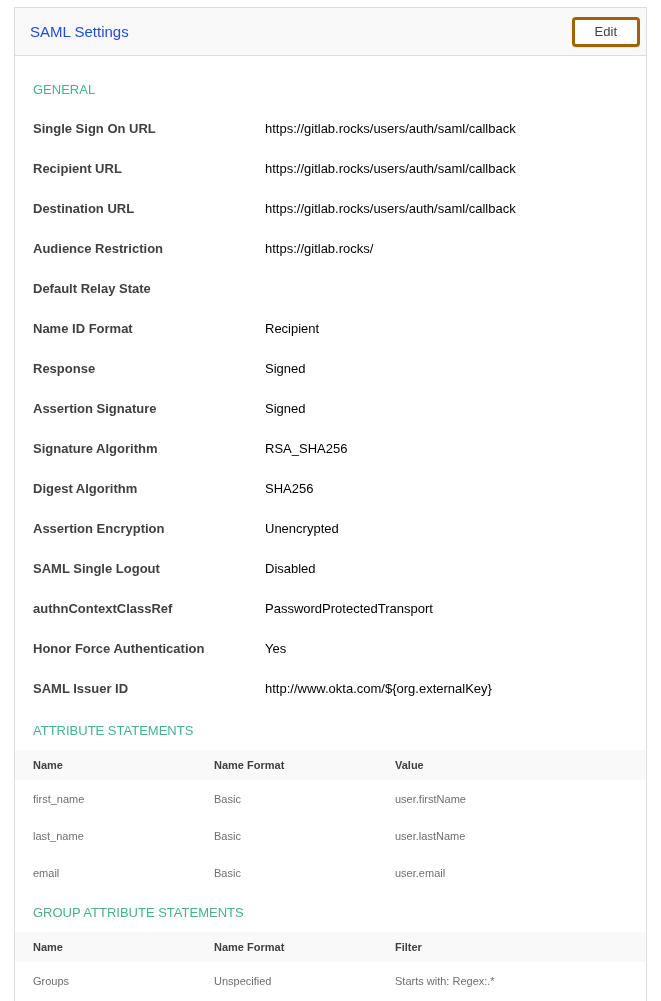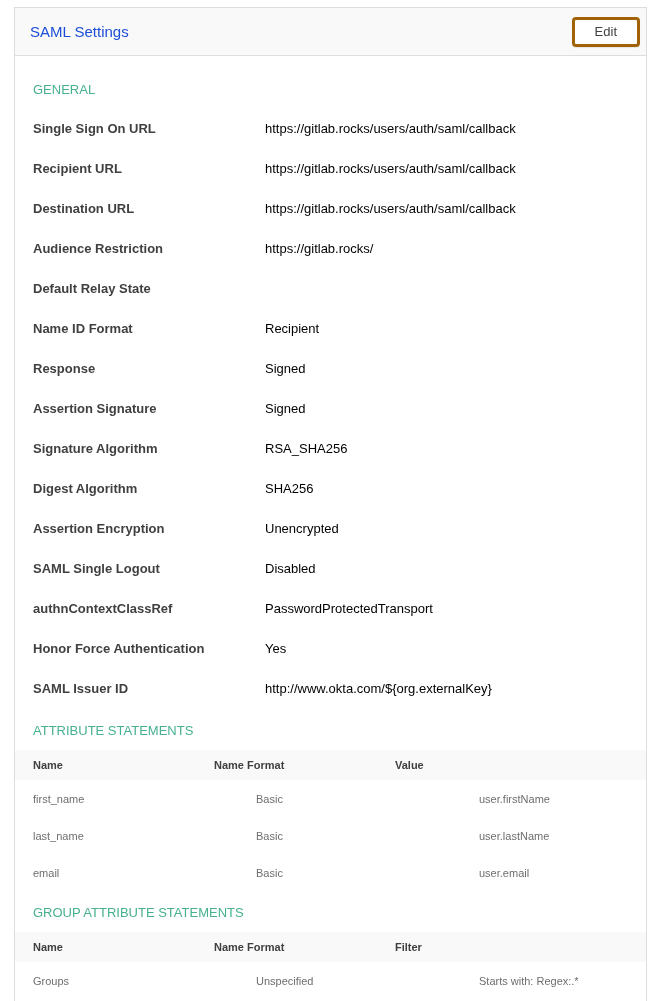--- a/index.html
+++ b/index.html
@@ -76,21 +76,20 @@
   .stmt-table { margin-bottom: 6px; }
   .t-head {
     display: flex;
     background: #f9f9f9;
     margin: 0 -18px;
     padding: 8px 18px;
   }
   .t-row {
     display: flex;
     padding: 12px 0 11px 0;
-    gap: 42px;
   }
   .t-cell {
     font-size: 11px;
     color: #6e6e6e;
     line-height: 14px;
     flex: 0 0 181px;
     width: 181px;
     word-break: break-all;
   }
   .t-cell:last-child { flex: 1 1 auto; }

